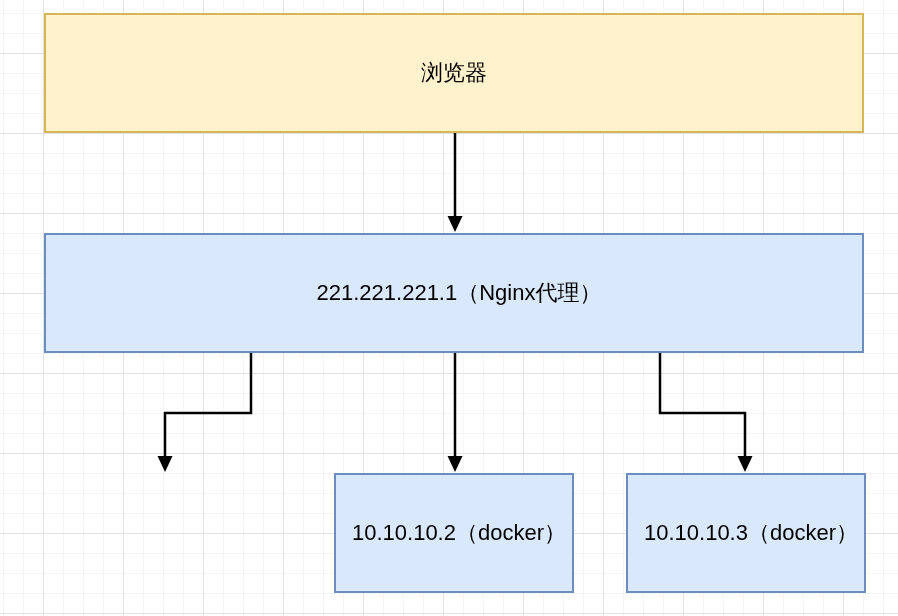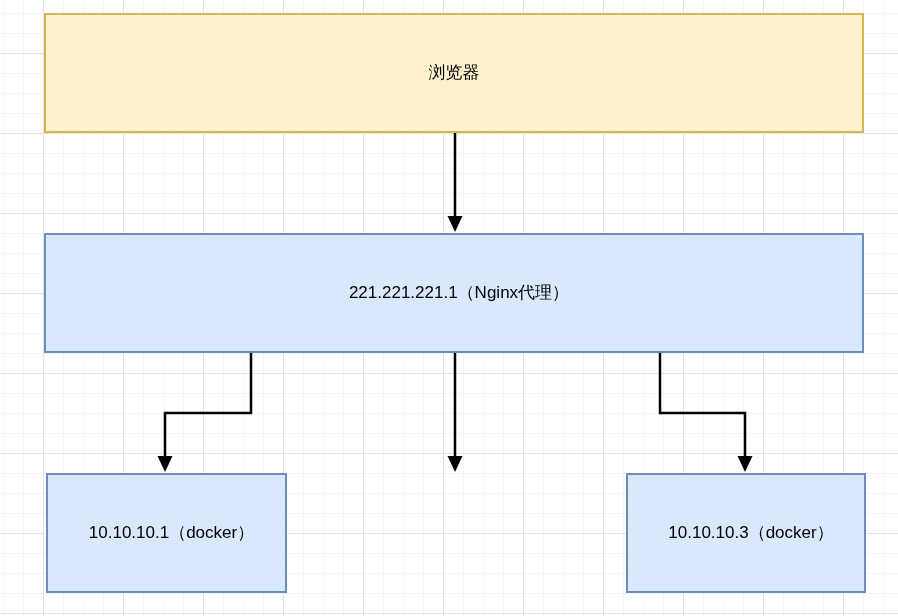--- a/index.html
+++ b/index.html
@@ -26,21 +26,21 @@
     background-size: 80px 80px, 80px 80px, 20px 20px, 20px 20px;
     background-position: 43px 53px, 43px 53px, 3px 13px, 3px 13px;
   }
   .node {
     position: absolute;
     box-sizing: border-box;
     display: flex;
     align-items: center;
     justify-content: center;
     text-align: center;
-    font-size: 17px;
+    font-size: 22px;
     color: #000000;
     line-height: 1.2;
   }
   .node-yellow {
     background: var(--browser-fill, #fff2cc);
     border: 2px solid var(--browser-border, #d6b656);
   }
   .node-blue {
     background: var(--node-fill, #dae8fc);
     border: 2px solid var(--node-border, #6c8ebf);
@@ -97,22 +97,22 @@
   </svg>
 
   <div id="node-browser" class="node node-yellow">
     <span>浏览器</span>
   </div>
 
   <div id="node-nginx" class="node node-blue">
     <span>221.221.221.1（Nginx代理）</span>
   </div>
 
-  <div id="node-docker1" class="node node-blue">
-    <span>10.10.10.1（docker）</span>
+
+  <div id="node-docker2" class="node node-blue">
+    <span>10.10.10.2（docker）</span>
   </div>
-
 
   <div id="node-docker3" class="node node-blue">
     <span>10.10.10.3（docker）</span>
   </div>
 
 </div>
 
 </body></html>

